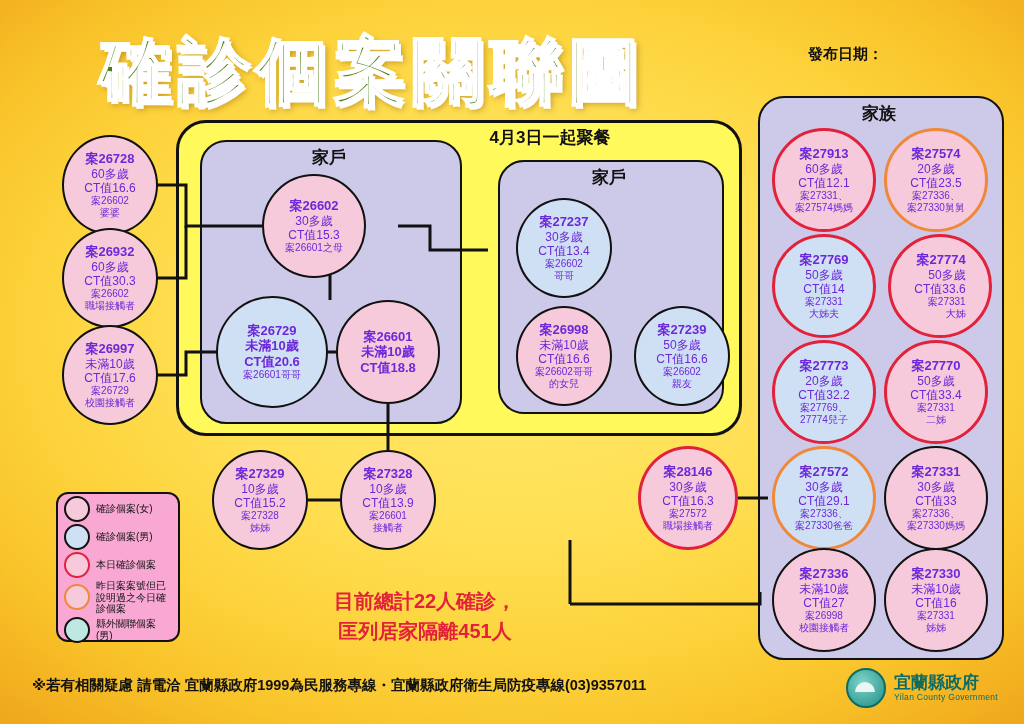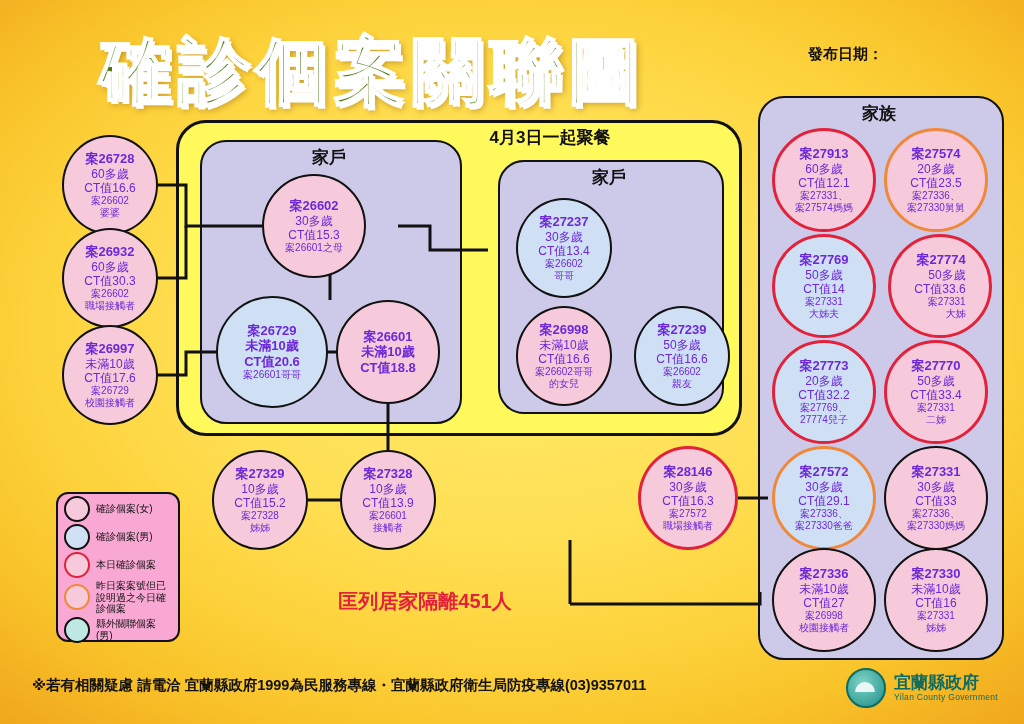--- a/index.html
+++ b/index.html
@@ -386,20 +386,21 @@
       <div class="lg-dot" style="background:#f6cada;border:2px solid #f0883a;"></div>
       <div class="lg-txt">昨日案案號但已說明過之今日確診個案</div>
     </div>
     <div class="lg-row">
       <div class="lg-dot" style="background:#bfe8e2;border:2px solid #111;"></div>
       <div class="lg-txt">縣外關聯個案(男)</div>
     </div>
   </div>
 
   <div id="totals">
+    <div>目前總計22人確診，</div>
     <div>匡列居家隔離451人</div>
   </div>
 
   <div id="footer-note">※若有相關疑慮 請電洽 宜蘭縣政府1999為民服務專線・宜蘭縣政府衛生局防疫專線(03)9357011</div>
   <div id="logo">
     <div class="mark"></div>
     <div class="ltxt">
       <div class="l1">宜蘭縣政府</div>
       <div class="l2">Yilan County Government</div>
     </div>

